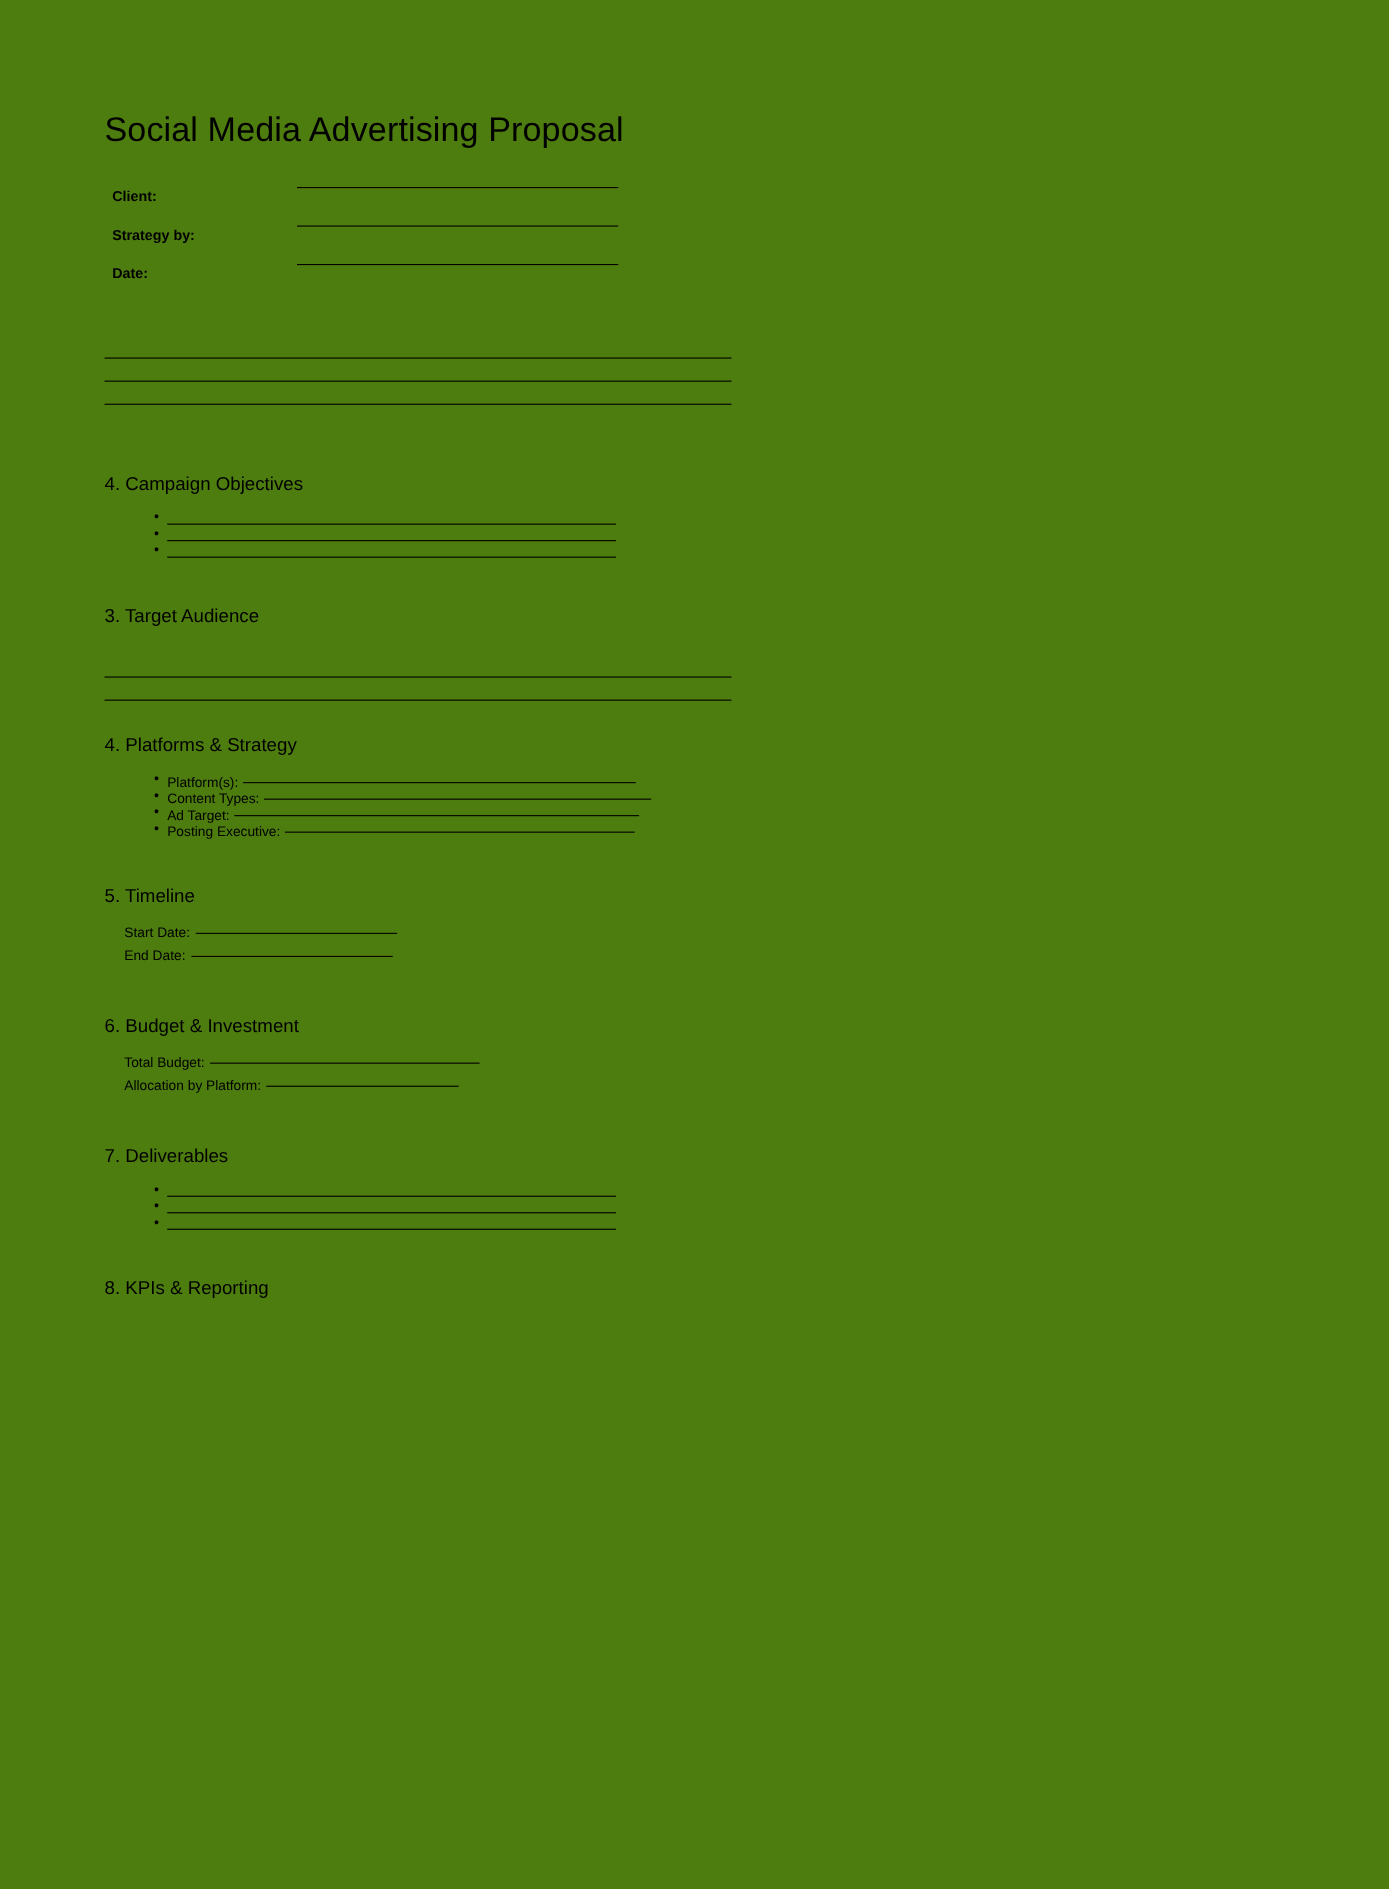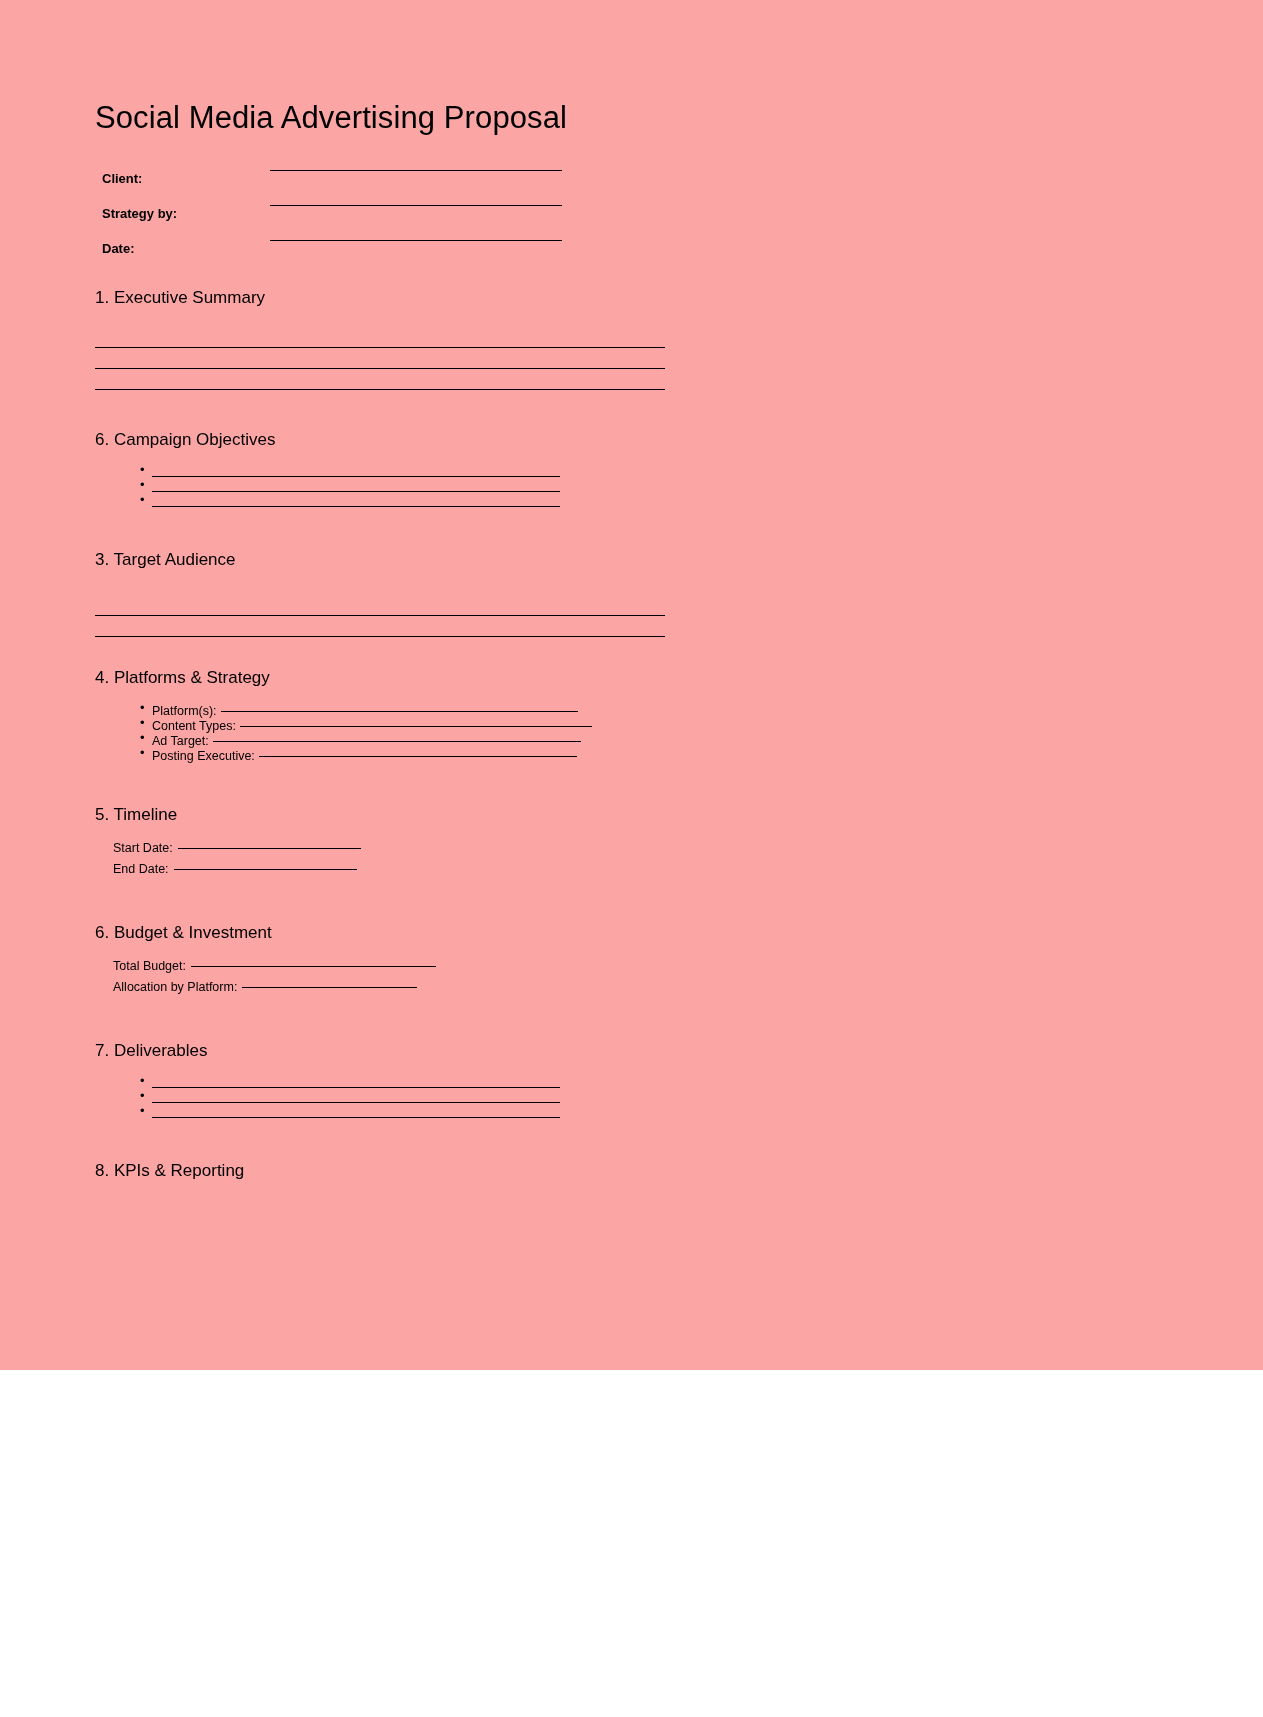--- a/index.html
+++ b/index.html
@@ -7,22 +7,22 @@
     padding: 0;
     background: #ffffff;
   }
   body {
     font-family: "Liberation Sans", sans-serif;
     color: #000000;
   }
   .page {
     position: relative;
     width: 1263px;
-    height: 1370px;
-    background: #fca5a5;
+    height: 1717px;
+    background: #4d7c0f;
     overflow: hidden;
     box-sizing: border-box;
   }
   .sheet {
     position: absolute;
     left: 95px;
     top: 0;
     width: 1000px;
   }
 
@@ -178,30 +178,29 @@
       </div>
 
       <div class="meta-row">
         <span class="meta-label">Date:</span>
         <span class="meta-rule"></span>
       </div>
 
     </div>
 
     <div class="section" style="top:287px;">
-      <h2 class="section-heading">1. Executive Summary</h2>
       <div class="rules">
         <div class="rule-full"></div>
         <div class="rule-full"></div>
         <div class="rule-full"></div>
       </div>
     </div>
 
     <div class="section" style="top:429px;">
-      <h2 class="section-heading">6. Campaign Objectives</h2>
+      <h2 class="section-heading">4. Campaign Objectives</h2>
       <ul class="bullets">
         <li>
             <span class="li-rule" style="width:408px;"></span>
           </li>
         <li>
             <span class="li-rule" style="width:408px;"></span>
           </li>
         <li>
             <span class="li-rule" style="width:408px;"></span>
           </li>

